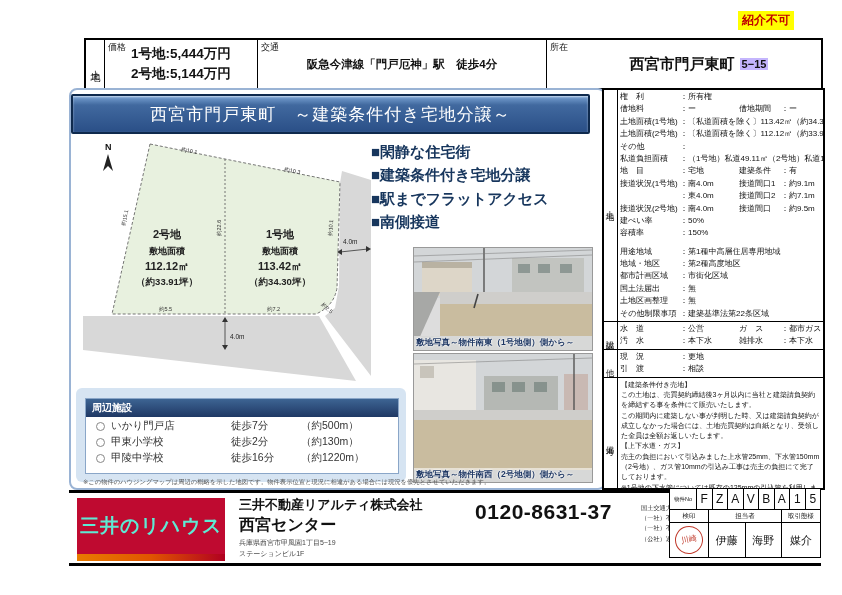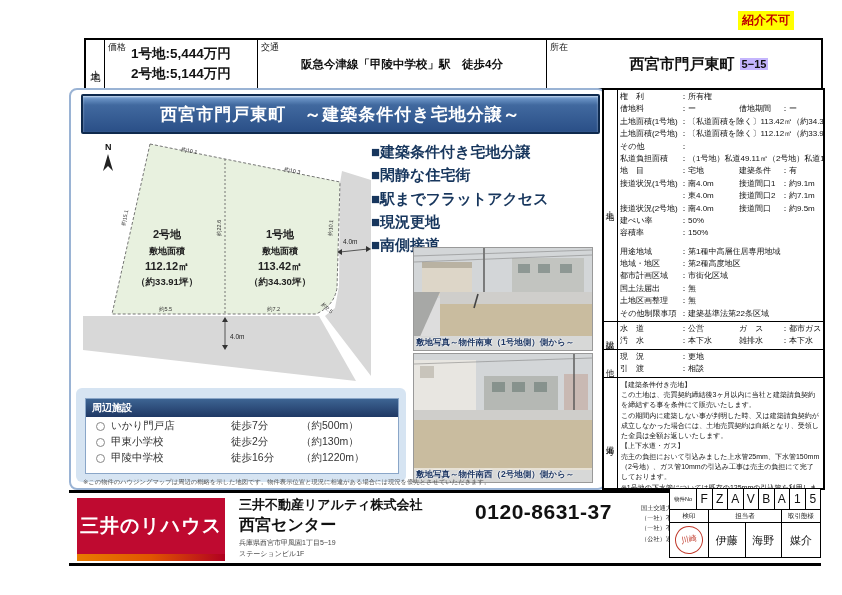--- a/index.html
+++ b/index.html
@@ -22,24 +22,24 @@
   .tt-access{width:288px;}
   .tt-access .vals{position:absolute;top:0;left:0;right:0;bottom:0;display:flex;align-items:center;justify-content:center;
                    font-size:11.5px;font-weight:bold;}
   .tt-loc{flex:1;border-right:none;}
   .tt-loc .vals{position:absolute;top:0;left:30px;right:0;bottom:0;display:flex;align-items:center;justify-content:center;gap:5px;}
   .tt-loc .city{font-size:15px;font-weight:bold;}
   .tt-loc .hl{background:#c4b5fd;font-size:11px;font-weight:bold;padding:0 2px;}
 
   
   .panel{top:88px;left:45px;width:533px;height:398px;border:2px solid #9ab3d4;border-radius:8px;background:#fff;}
-  .ptitle{position:absolute;top:4px;left:10px;width:515px;height:36px;border:2px solid #0f2a4d;border-radius:2px;
+  .ptitle{position:absolute;top:4px;left:0;width:515px;height:36px;border:2px solid #0f2a4d;border-radius:2px;
           background:linear-gradient(180deg,#7aa3d4 0%,#3f6ea8 18%,#2c5document5a96 40%,#2a5590 100%);
           background:linear-gradient(180deg,#7aa3d4 0%,#41699f 25%,#2a4f87 100%);
-          color:#fff;font-size:17px;font-weight:bold;display:flex;align-items:center;justify-content:center;letter-spacing:1px;
+          color:#fff;font-size:17px;font-weight:normal;display:flex;align-items:center;justify-content:center;letter-spacing:1px;
           box-shadow:inset 0 1px 2px rgba(255,255,255,.6);}
   .bullets{position:absolute;left:300px;top:50px;width:228px;font-size:15px;font-weight:bold;color:#17365d;line-height:1.55;}
 
   
   .bluebg{position:absolute;left:5px;top:298px;width:330px;height:94px;background:#d6e4f2;border-radius:6px;}
   .facbox{position:absolute;left:14px;top:308px;width:312px;height:74px;background:#fff;border:1px solid #8aa6c8;}
   .fachead{height:16px;background:linear-gradient(180deg,#3d6493,#1f3864);color:#fff;font-size:10px;font-weight:bold;
            padding:1px 6px;display:flex;align-items:center;}
   .facrow{display:flex;align-items:center;font-size:10.5px;color:#333;padding:2px 10px 0 10px;}
   .facdot{width:7px;height:7px;border:1.2px solid #888;border-radius:50%;margin-right:6px;flex:0 0 auto;}
@@ -68,21 +68,21 @@
   .sl2{width:42px;flex:0 0 auto;}
   .sv2{width:40px;flex:0 0 auto;}
   .sv2::before{content:"：";}
   .gap6{height:6px;}
   .remarks{font-size:7px;line-height:1.4;padding:2px 3px;color:#111;}
   .remarks div{margin-bottom:1px;}
 
   
   .band{top:490px;left:45px;width:752px;height:70px;border-top:3px solid #000;border-bottom:3px solid #000;background:#fff;}
   .logo{position:absolute;left:8px;top:5px;width:148px;height:56px;background:#bf0a30;display:flex;align-items:center;
-        justify-content:center;color:#ffffff;font-size:19px;font-weight:bold;letter-spacing:1px;}
+        justify-content:center;color:#5eead4;font-size:19px;font-weight:bold;letter-spacing:1px;}
   .logo::after{content:"";position:absolute;left:0;right:0;bottom:-7px;height:7px;
                background:linear-gradient(90deg,#e87c00,#e05500,#b00020);}
   .company{position:absolute;left:170px;top:3px;}
   .company .c1{font-size:13px;font-weight:bold;}
   .company .c2{font-size:16px;font-weight:bold;margin-top:1px;}
   .company .addr{font-size:7px;color:#444;line-height:1.5;margin-top:2px;}
   .phone{position:absolute;left:382px;top:7px;width:185px;text-align:center;}
   .phone .big{font-size:21px;font-weight:bold;letter-spacing:.5px;}
   .phone .small{font-size:8px;color:#333;line-height:1.5;margin-top:3px;text-align:left;padding-left:28px;}
   .licenses{position:absolute;left:572px;top:10px;width:128px;font-size:6.2px;color:#222;line-height:1.65;}
@@ -117,21 +117,21 @@
     </div>
     <div class="tt-cell tt-price">
       <span class="tt-label">価格</span>
       <div class="vals">
         <div>1号地:5,444万円</div>
         <div>2号地:5,144万円</div>
       </div>
     </div>
     <div class="tt-cell tt-access">
       <span class="tt-label">交通</span>
-      <div class="vals">阪急今津線「甲陵中学校」駅　徒歩4分</div>
+      <div class="vals">阪急今津線「門戸厄神」駅　徒歩4分</div>
     </div>
     <div class="tt-cell tt-loc">
       <span class="tt-label">所在</span>
       <div class="vals">
         <span class="city">西宮市門戸東町</span>
         <span class="hl">5−15</span>
       </div>
     </div>
   </div>
 
@@ -178,24 +178,23 @@
         <polygon points="141,207 147,207 144,212" fill="#333" stroke="none"></polygon>
         <line x1="259" y1="114" x2="287" y2="111"></line>
         <polygon points="261,111 261,117 256,114" fill="#333" stroke="none"></polygon>
         <polygon points="285,108 285,114 290,111" fill="#333" stroke="none"></polygon>
       </g>
       <text x="149" y="201" font-size="6.5" fill="#222">4.0m</text>
       <text x="262" y="106" font-size="6.5" fill="#222">4.0m</text>
     </svg>
 
     <div class="bullets">
+      <div>■閑静な住宅街</div>
       <div>■建築条件付き宅地分譲</div>
-      <div>■閑静な住宅街</div>
       <div>■駅までフラットアクセス</div>
-      <div>■現況更地</div>
       <div>■南側接道</div>
     </div>
 
     <div class="photo" style="top:157px;height:102px;">
       <svg viewBox="0 0 178 102" preserveAspectRatio="none">
         <rect width="178" height="50" fill="#d3d6d8"></rect>
         <rect x="8" y="18" width="50" height="30" fill="#ddd6c8"></rect>
         <rect x="8" y="14" width="50" height="6" fill="#b9b2a2"></rect>
         <rect x="98" y="10" width="72" height="38" fill="#c2c4c0"></rect>
         <rect x="104" y="16" width="12" height="9" fill="#8e9894"></rect>

